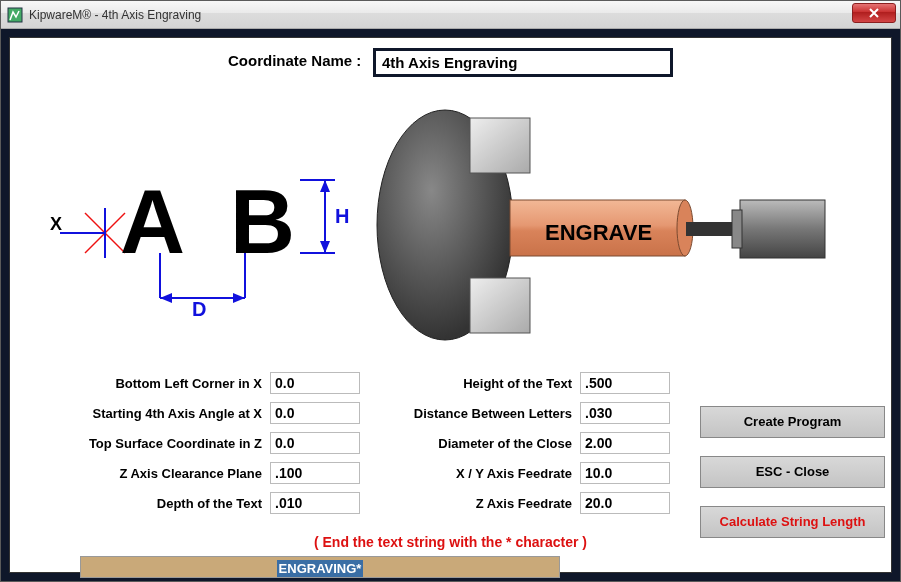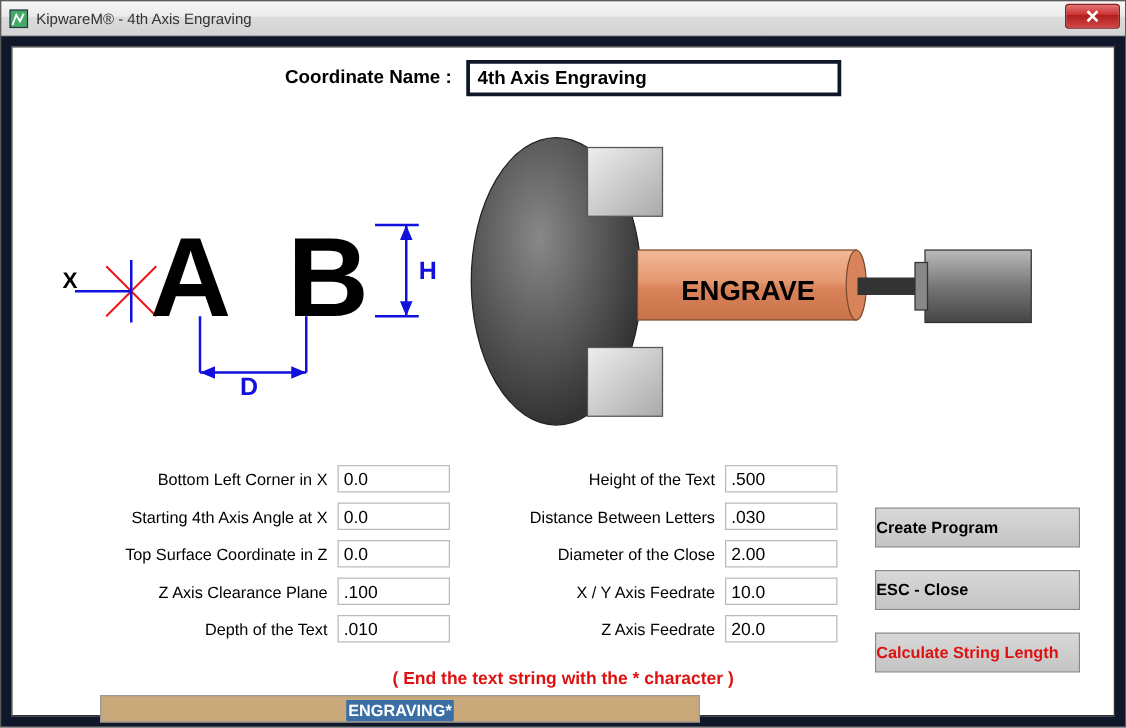--- a/index.html
+++ b/index.html
@@ -94,44 +94,45 @@
   .col {
     display: flex; flex-direction: column;
   }
   .row {
     display: flex; align-items: center;
     height: 30px;
   }
   .row label {
     flex: 1;
     text-align: right;
-    font-weight: normal;
+    font-weight: bold;
     padding-right: 8px;
     font-size: 13px;
   }
   .row input {
     width: 90px;
     font-size: 14px;
-    font-weight: normal;
+    font-weight: bold;
     border: 1px solid #bbb;
     padding: 2px 4px;
     background: #fff;
   }
   .btn-col {
     padding-left: 20px;
     padding-top: 38px;
   }
   .big-btn {
-    width: 164px;
+    width: 185px;
     height: 32px;
     margin-bottom: 18px;
     background: linear-gradient(to bottom, #d8d8d8, #c4c4c4);
     border: 1px solid #888;
     font-weight: bold;
     font-size: 13px;
+    text-align: center;
     line-height: 30px;
     cursor: pointer;
   }
   .big-btn.red { color: #d11; }
   .footer-hint {
     position: absolute;
     left: 0; right: 0;
     top: 496px;
     text-align: center;
     color: #d11;

